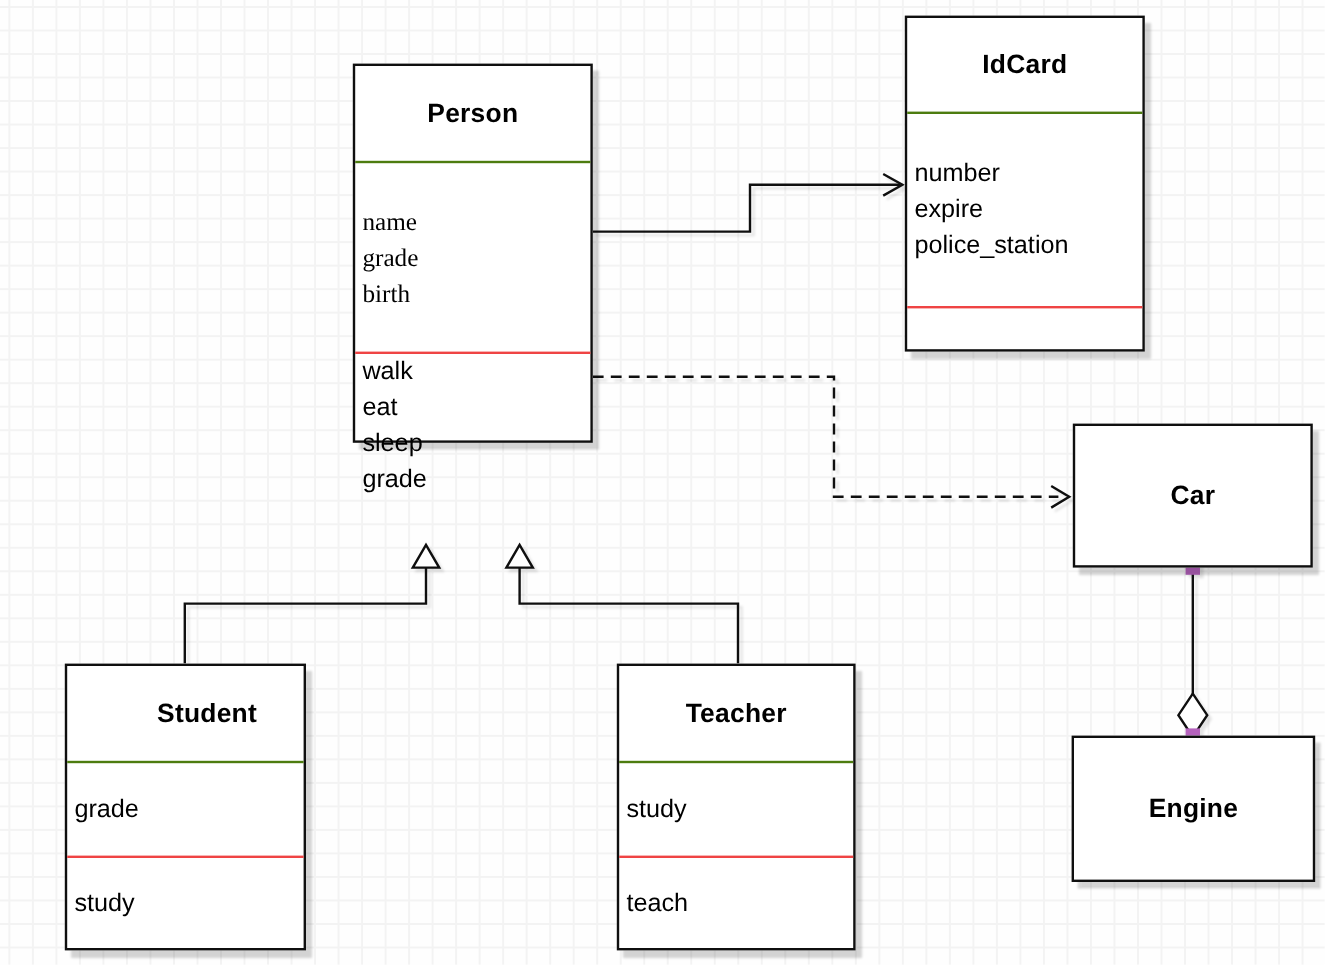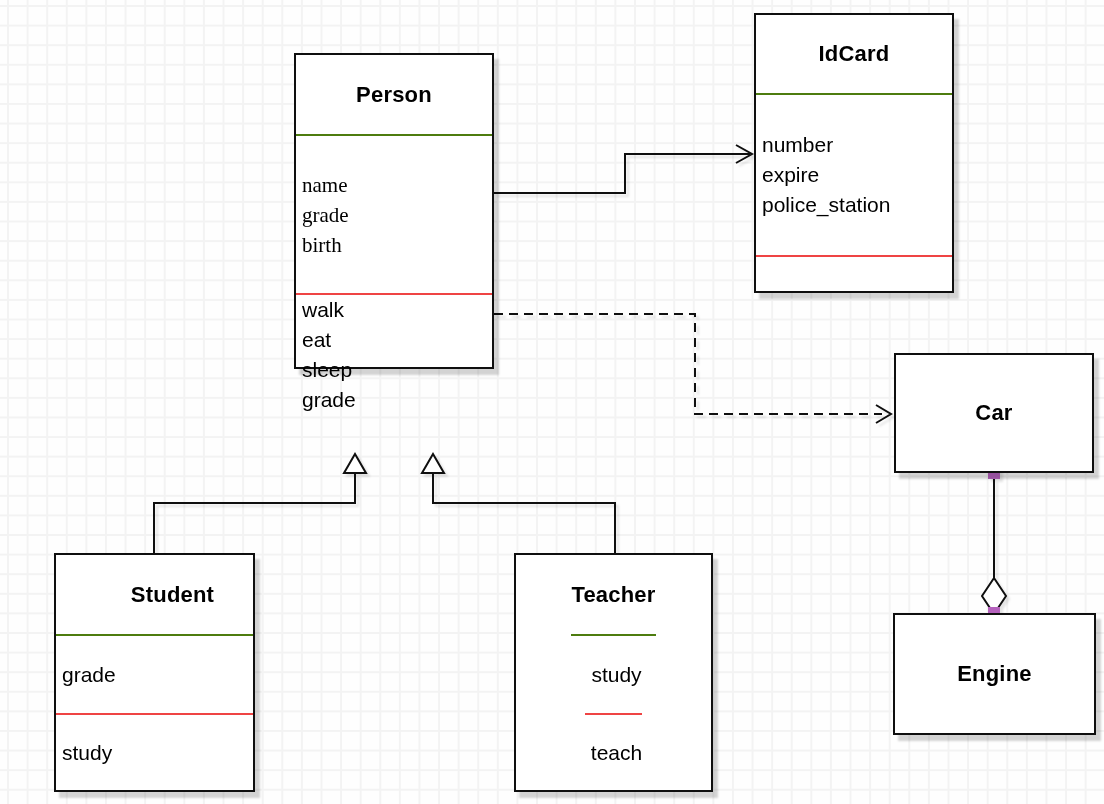--- a/index.html
+++ b/index.html
@@ -74,21 +74,21 @@
   #cls-person  .uml-title   { height: 79px; }
   #cls-person  .sec-attrs   { height: 159px; font-family: Liberation Serif, serif; }
   #cls-idcard  { left: 754px; top: 13px;  width: 200px; height: 280px; }
   #cls-idcard  .uml-title   { height: 78px; }
   #cls-idcard  .sec-attrs   { height: 162px; }
   #cls-car     { left: 894px; top: 353px; width: 200px; height: 120px; }
   #cls-engine  { left: 893px; top: 613px; width: 203px; height: 122px; }
   #cls-student { left: 54px;  top: 553px; width: 201px; height: 239px; }
   #cls-student .uml-title   { height: 79px; padding-left: 36px; }
   #cls-student .sec-attrs   { height: 79px; }
-  #cls-teacher { left: 514px; top: 553px; width: 199px; height: 239px; align-items: center; }
+  #cls-teacher { left: 514px; top: 553px; width: 199px; height: 239px; }
   #cls-teacher .uml-title   { height: 79px; }
   #cls-teacher .sec-attrs   { height: 79px; }
 </style>
 </head>
 <body>
 
 <div class="canvas">
 
   <svg class="connectors" viewBox="0 0 1104 804" xmlns="http://www.w3.org/2000/svg">
     <g class="edge-shadow" fill="none" stroke="#0f0f0f" stroke-width="2">

